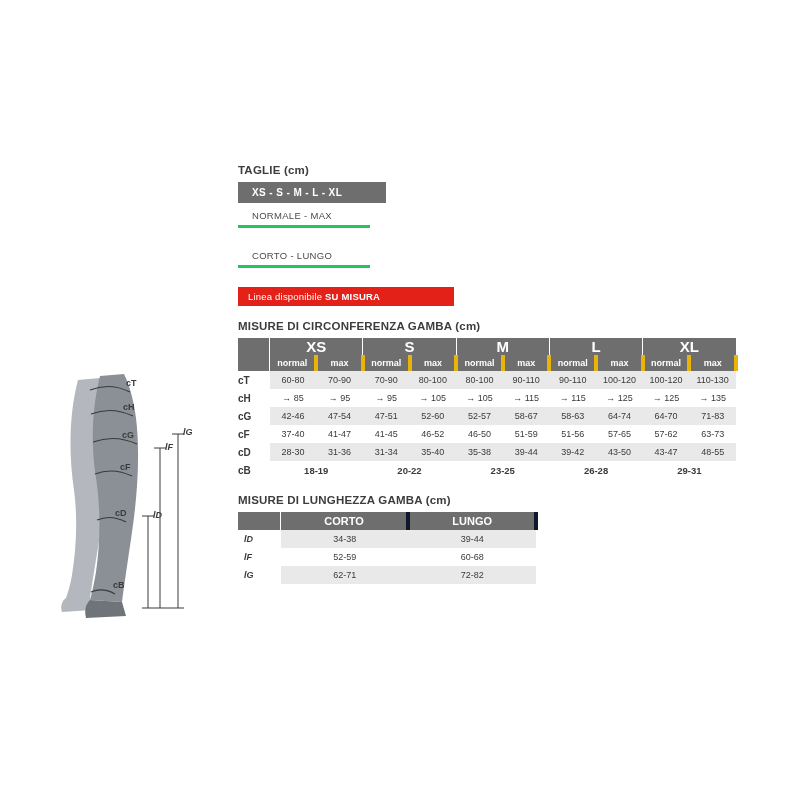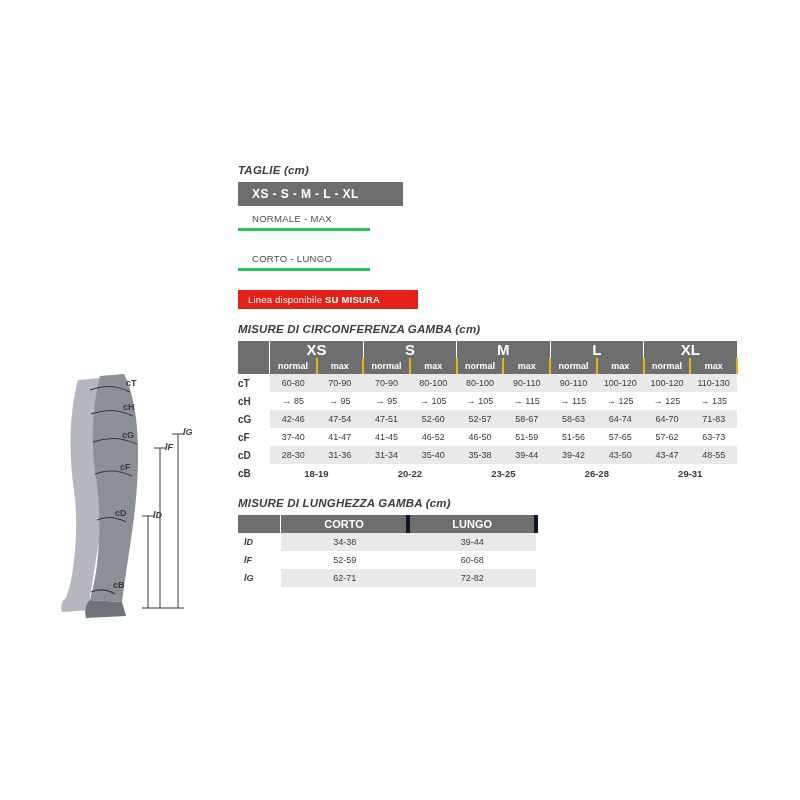--- a/index.html
+++ b/index.html
@@ -29,49 +29,48 @@
     left: 238px; top: 164px;
     width: 500px;
   }
 
   .section-title {
     font-size: 11.5px;
     font-weight: bold;
     color: #3d3d3d;
     letter-spacing: .2px;
     margin: 0 0 6px 0;
-    font-style: italic;
   }
 
   .bar-xs {
     background: #6e6e6e;
     color: #ffffff;
-    font-size: 12px;
+    font-size: 10px;
     font-weight: bold;
     letter-spacing: .4px;
     padding: 5px 0 5px 14px;
-    width: 165px;
+    width: 148px;
     margin-bottom: 4px;
   }
   .sub-line {
     font-size: 9.5px;
     color: #4a4a4a;
     letter-spacing: .3px;
     padding: 3px 0 4px 14px;
     border-bottom: 3px solid #22c55e;
     width: 132px;
     margin-bottom: 19px;
   }
   .bar-red {
     background: #e32119;
     color: #ffffff;
     font-size: 9.5px;
     letter-spacing: .2px;
     padding: 4px 0 4px 10px;
-    width: 180px;
+    width: 216px;
     margin-top: 5px;
     margin-bottom: 14px;
   }
   .bar-red b { font-weight: bold; }
 
   table {
     border-collapse: collapse;
     font-size: 9px;
     color: #3a3a3a;
   }
@@ -87,21 +86,21 @@
     height: 17px;
     border-right: 1px solid #ffffff;
   }
   .hdr-sub {
     background: #6e6e6e;
     color: #fff;
     font-weight: bold;
     font-size: 9px;
     text-align: center;
     height: 16px;
-    border-right: 2px solid #eab308;
+    border-right: 4px solid #eab308;
   }
   .hdr-blank { background: #6e6e6e; border-right: 1px solid #ffffff; }
 
   .rlabel {
     font-weight: bold;
     font-size: 10px;
     color: #3a3a3a;
     text-align: left;
     padding-left: 6px;
     background: #ffffff;

